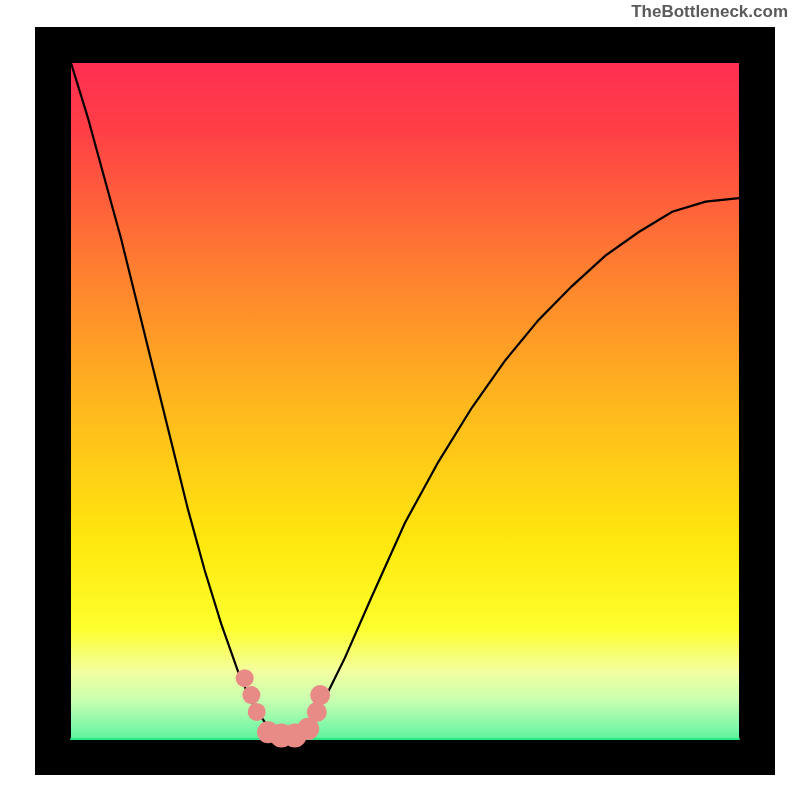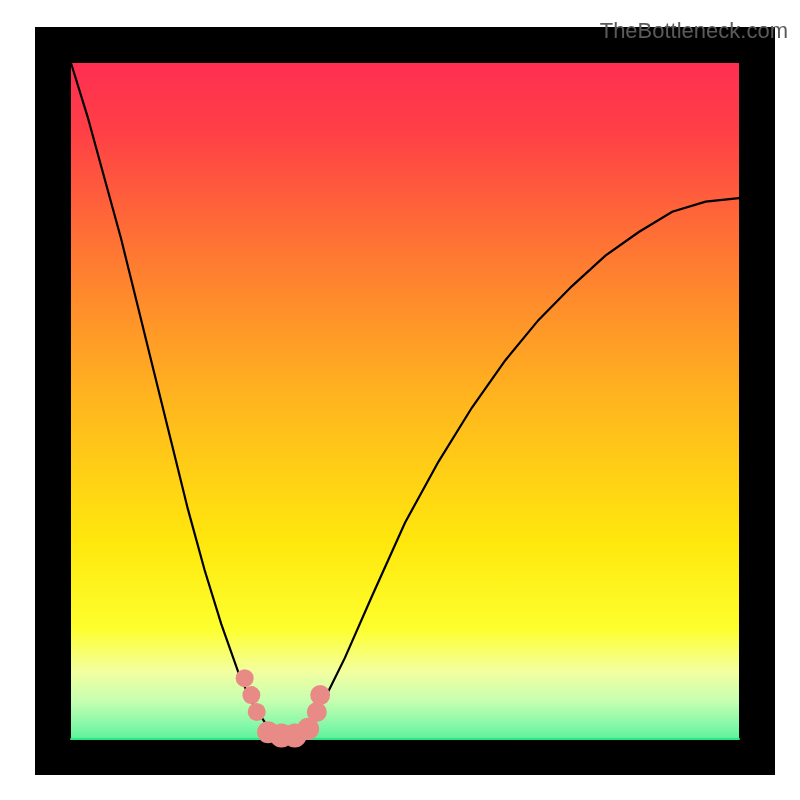--- a/index.html
+++ b/index.html
@@ -10,26 +10,26 @@
     height: 800px;
     overflow: hidden;
   }
   .container {
     position: relative;
     width: 800px;
     height: 800px;
   }
   .watermark {
     position: absolute;
-    top: 18px;
+    top: 2px;
     right: 12px;
     font-family: Arial, Helvetica, sans-serif;
-    font-size: 22px;
+    font-size: 17px;
     color: #5a5a5a;
-    font-weight: 400;
+    font-weight: 700;
     z-index: 10;
   }
   svg {
     display: block;
   }
 </style>
 </head>
 <body>
 
 <div class="container">

